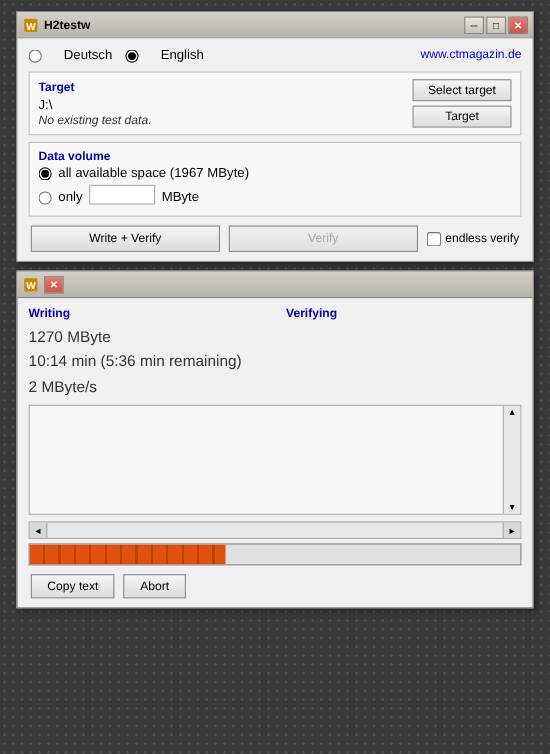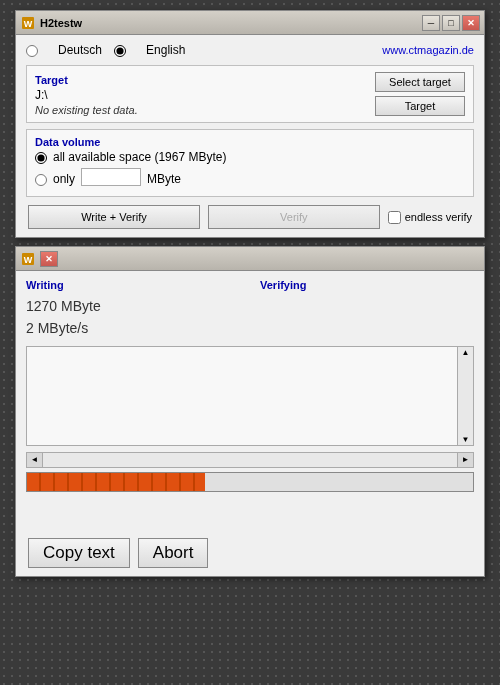--- a/index.html
+++ b/index.html
@@ -286,23 +286,22 @@
     .bottom-row {
       display: flex;
       align-items: center;
       gap: 8px;
       padding: 0 2px;
     }
     .bottom-btn {
       background: linear-gradient(to bottom, #f5f5f5, #dcdcdc);
       border: 1px solid #888;
       padding: 4px 14px;
-      font-size: 17px;
-      cursor: pointer;
-      margin-top: 38px;
+      font-size: 11px;
+      cursor: pointer;
     }
 
     
     .h-scroll {
       height: 16px;
       background: #e8e8e8;
       border: 1px solid #aaa;
       display: flex;
       align-items: center;
       margin-bottom: 4px;
@@ -412,20 +411,21 @@
       <button class="title-btn close">✕</button>
     </div>
   </div>
 
   <div class="progress-content">
 
     <div class="progress-columns">
       <div class="progress-col">
         <div class="progress-col-title">Writing</div>
         <div class="progress-stat">1270 MByte</div>
+        <div class="progress-stat">10:14 min (5:36 min remaining)</div>
         <div class="progress-stat">2 MByte/s</div>
       </div>
       <div class="progress-col">
         <div class="progress-col-title">Verifying</div>
       </div>
     </div>
 
     <div class="log-area">
       <div class="scrollbar-placeholder">
         <span class="scroll-arrow">▲</span>

